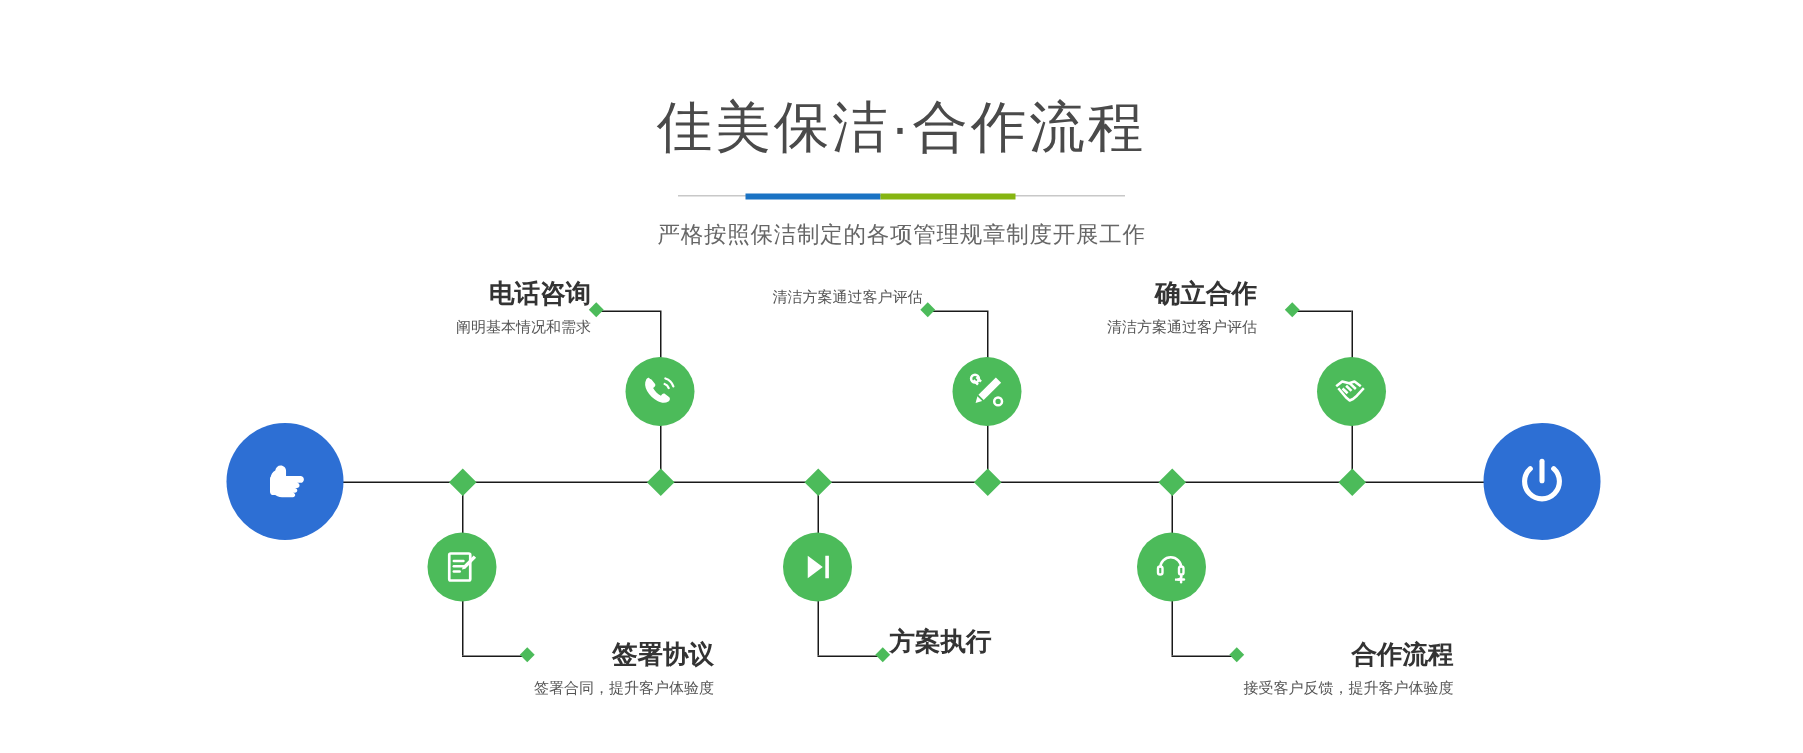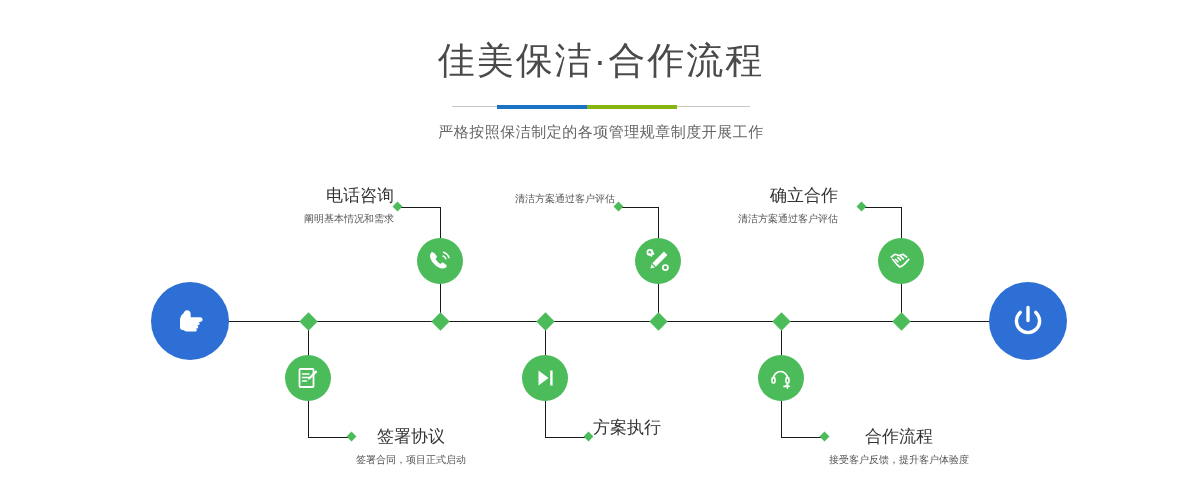--- a/index.html
+++ b/index.html
@@ -9,21 +9,21 @@
     font-family:"Liberation Sans","DejaVu Sans",sans-serif;
     overflow:hidden;
     position:relative;
   }
   #stage{position:absolute;left:0;top:0;width:1202px;height:502px;}
 
   
   .header{position:absolute;left:0;top:0;width:1202px;text-align:center;}
   .title{
     font-size:37px;color:#4a4a4a;letter-spacing:2px;
-    font-weight:400;line-height:1;margin-top:42px;text-align:center;
+    font-weight:400;line-height:1;margin-top:66px;text-align:center;
   }
   .divider{
     position:relative;width:298px;height:10px;margin:23px auto 0 auto;
   }
   .divider .hair{
     position:absolute;left:0;top:4px;width:298px;height:1px;background:#c8c8c8;
   }
   .divider .seg-blue{
     position:absolute;left:45px;top:3px;width:90px;height:4px;background:#1a73c4;
   }
@@ -57,24 +57,24 @@
   .vline{position:absolute;width:1px;background:#1a1a1a;z-index:1;}
   .hline{position:absolute;height:1px;background:#1a1a1a;z-index:1;}
 
   .diamond{
     position:absolute;width:13px;height:13px;background:#4cbb5a;
     transform:rotate(45deg);z-index:4;
   }
   .diamond.small{width:7px;height:7px;}
 
   .lbl{position:absolute;z-index:5;white-space:nowrap;}
-  .lbl .l1{font-size:17px;color:#333333;line-height:20px;}
+  .lbl .l1{font-size:17px;color:#333333;line-height:20px;font-weight:bold;}
   .lbl .l2{font-size:10px;color:#555555;line-height:19px;margin-top:3px;}
   .lbl.up{text-align:left;}
-  .lbl.down{text-align:center;}
+  .lbl.down{text-align:right;}
   .lbl.up .l1{text-align:right;}
   .lbl.up .l2{text-align:right;}
 </style>
 </head>
 <body>
 
 <div id="stage">
 
   <div class="header">
     <div class="title">佳美保洁·合作流程</div>
@@ -137,21 +137,21 @@
           <rect x="4.5" y="4" width="14" height="18" rx="1" fill="none" stroke="#ffffff" stroke-width="1.8"></rect>
           <line x1="7.5" y1="9" x2="14" y2="9" stroke="#ffffff" stroke-width="1.6" stroke-linecap="round"></line>
           <line x1="7.5" y1="12.5" x2="14" y2="12.5" stroke="#ffffff" stroke-width="1.6" stroke-linecap="round"></line>
           <line x1="7.5" y1="16" x2="11.5" y2="16" stroke="#ffffff" stroke-width="1.6" stroke-linecap="round"></line>
           <path fill="#ffffff" d="M20.8 5.3l1.6 1.6-7.2 7.2-2.2.6.6-2.2z"></path>
         </svg>
       </span>
     </div>
     <div class="lbl down" style="left:356px;top:427px;">
       <div class="l1">签署协议</div>
-      <div class="l2">签署合同，项目正式启动</div>
+      <div class="l2">签署合同，提升客户体验度</div>
     </div>
   </div>
 
   <div class="node">
     <div class="vline" style="left:658px;top:207px;height:114px;"></div>
     <div class="hline" style="left:619px;top:207px;width:39px;"></div>
     <div class="diamond small" style="left:615px;top:203px;"></div>
     <div class="diamond" style="left:652px;top:315px;"></div>
     <div class="circle" style="left:635px;top:238px;">
       <span>

